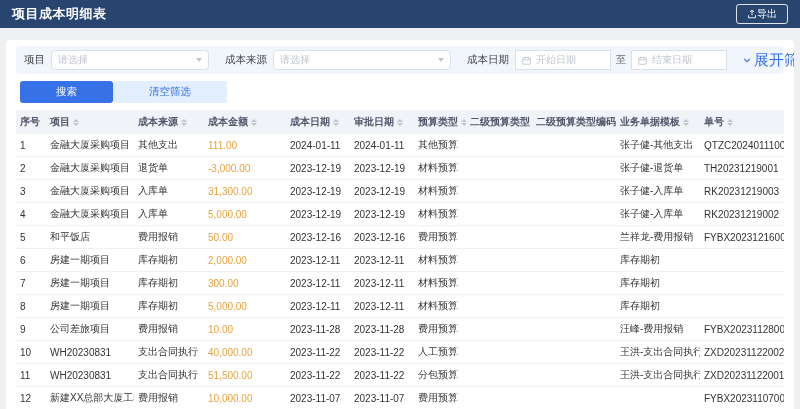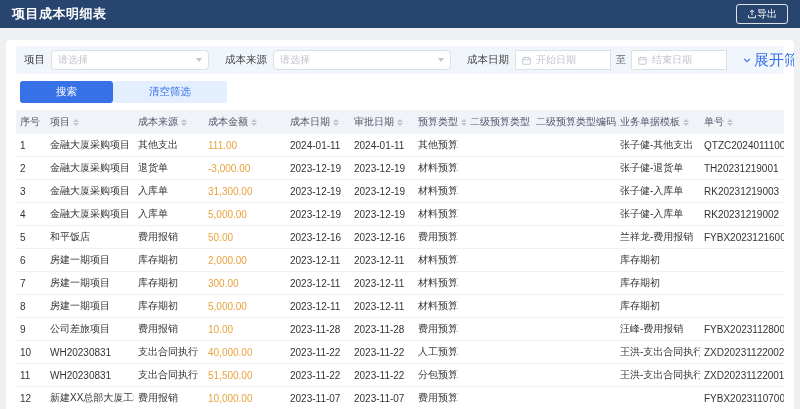--- a/index.html
+++ b/index.html
@@ -26,21 +26,21 @@
   .expand{margin-left:auto;color:#3671e8;font-size:15px;display:flex;align-items:center;gap:3px;cursor:pointer;white-space:nowrap;text-decoration:none}
 
   
   .actions{display:flex;padding:7px 0 7px 4px}
   .btn{height:22px;padding:0 36px;border-radius:3px;font-size:10.5px;border:none;cursor:pointer;white-space:nowrap}
   .btn-primary{background:#3671e8;color:#fff}
   .btn-light{background:#e3eeff;color:#3671e8}
 
   
   table{width:100%;border-collapse:collapse;table-layout:fixed;font-size:10px}
-  thead th{background:#f0f3f7;color:#50566a;font-weight:normal;text-align:left;padding:5px 4px;white-space:nowrap;overflow:hidden}
+  thead th{background:#f0f3f7;color:#50566a;font-weight:bold;text-align:left;padding:5px 4px;white-space:nowrap;overflow:hidden}
   tbody td{padding:4px 4px;border-bottom:1px solid #f0f1f4;color:#333;white-space:nowrap;overflow:hidden;height:18px}
   td.amount{color:#e8a33d}
   th:nth-child(1){width:30px}  th:nth-child(2){width:88px}
   th:nth-child(3){width:70px}  th:nth-child(4){width:82px}
   th:nth-child(5){width:64px}  th:nth-child(6){width:64px}
   th:nth-child(7){width:52px}  th:nth-child(8){width:66px}
   th:nth-child(9){width:84px}  th:nth-child(10){width:84px}
   .sort{display:inline-flex;flex-direction:column;margin-left:3px;vertical-align:middle;cursor:pointer}
   .sort i{display:block;width:0;height:0;border-left:3px solid transparent;border-right:3px solid transparent}
   .sort .up{border-bottom:3.5px solid #c0c4cc;margin-bottom:1.5px}

